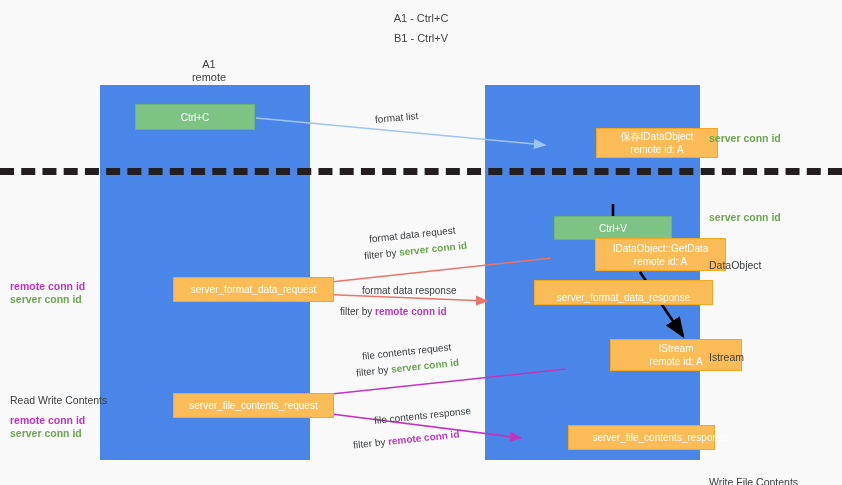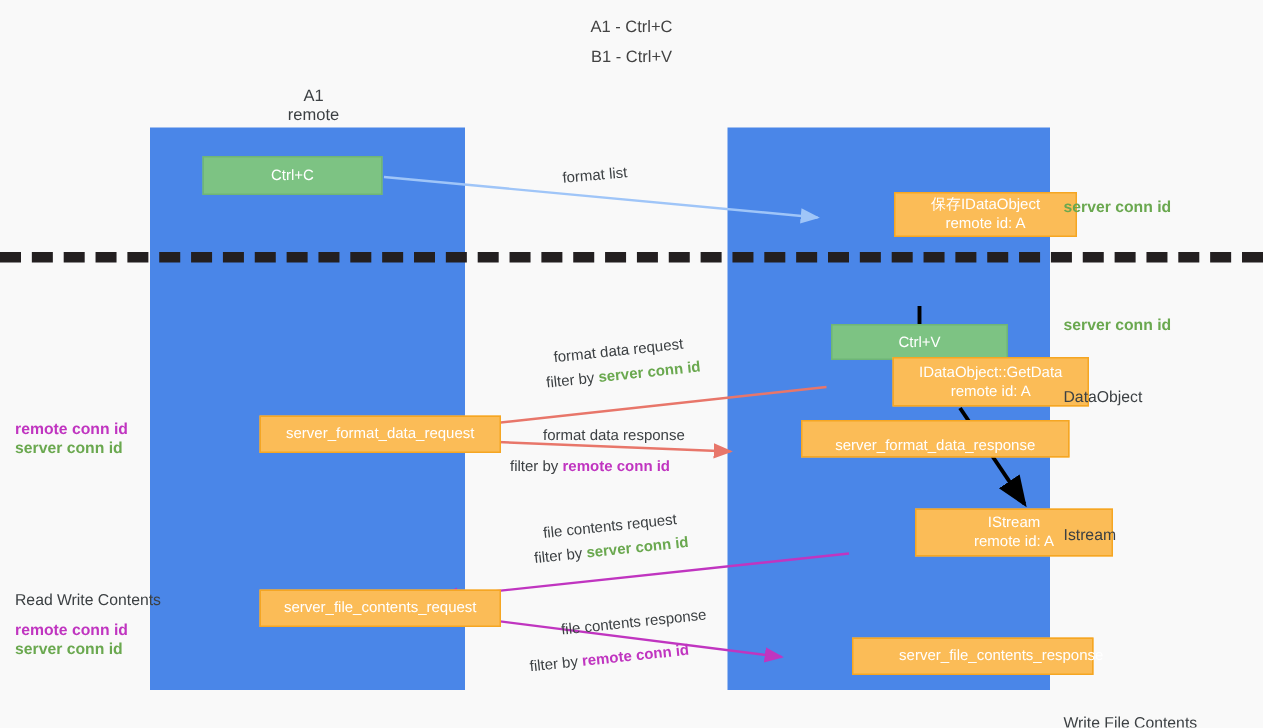--- a/index.html
+++ b/index.html
@@ -107,21 +107,21 @@
 
   <div class="box orange" style="left:490px;top:280px;width:179px;height:25px;justify-content:flex-end;">
     <span>server_format_data_response</span>
   </div>
 
   <div class="box orange" style="left:566px;top:339px;width:132px;height:32px;">
     <span>IStream</span>
     <span>remote id: A</span>
   </div>
 
-  <div class="box orange" style="left:524px;top:425px;width:161px;height:25px;padding-left:38px;">
+  <div class="box orange" style="left:524px;top:425px;width:147px;height:25px;padding-left:38px;">
     <span>server_file_contents_response</span>
   </div>
 
   <div class="side greenT" style="left:709px;top:131px;">server conn id</div>
   <div class="side greenT" style="left:709px;top:210px;">server conn id</div>
   <div class="side dark" style="left:709px;top:245px;margin-top:13px;">DataObject</div>
   <div class="side dark" style="left:709px;top:350px;">Istream</div>
   <div class="side dark" style="left:709px;top:431px;margin-top:44px;">Write File Contents</div>
 
   <div class="side magT" style="left:10px;top:279px;">remote conn id</div>

